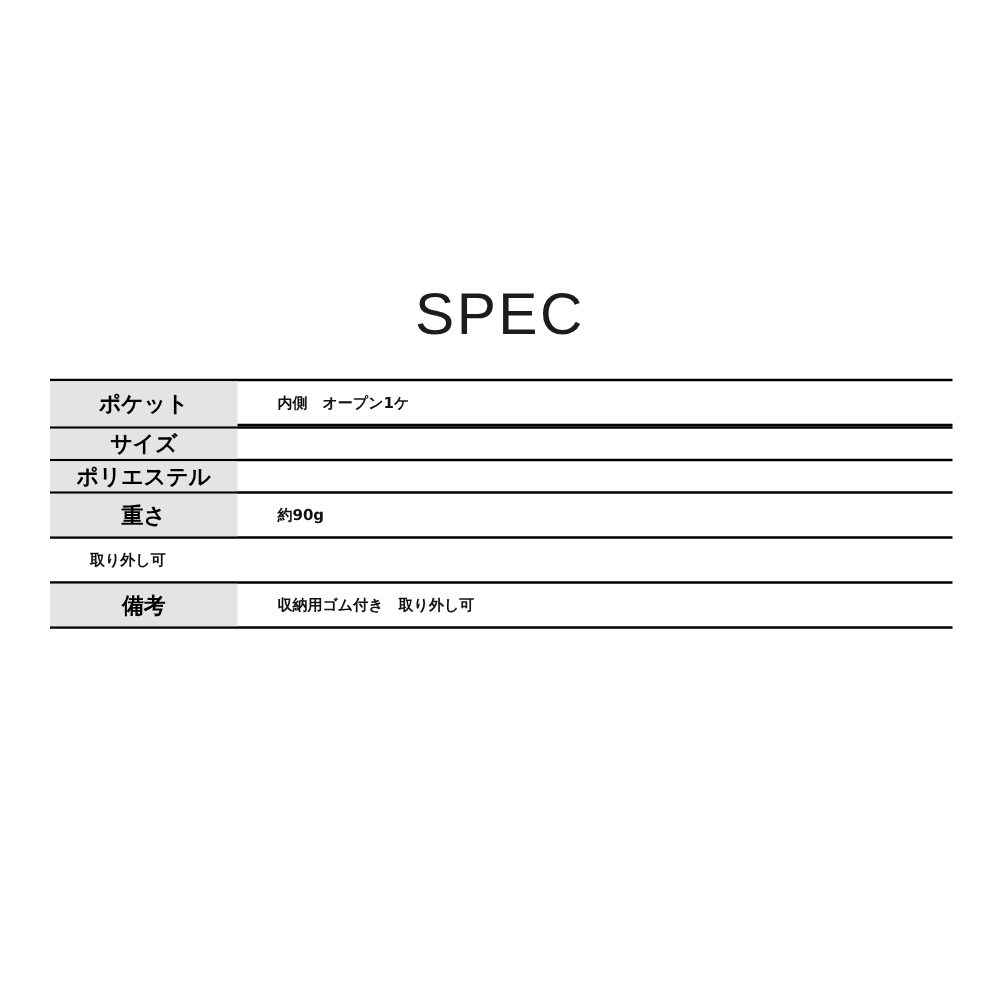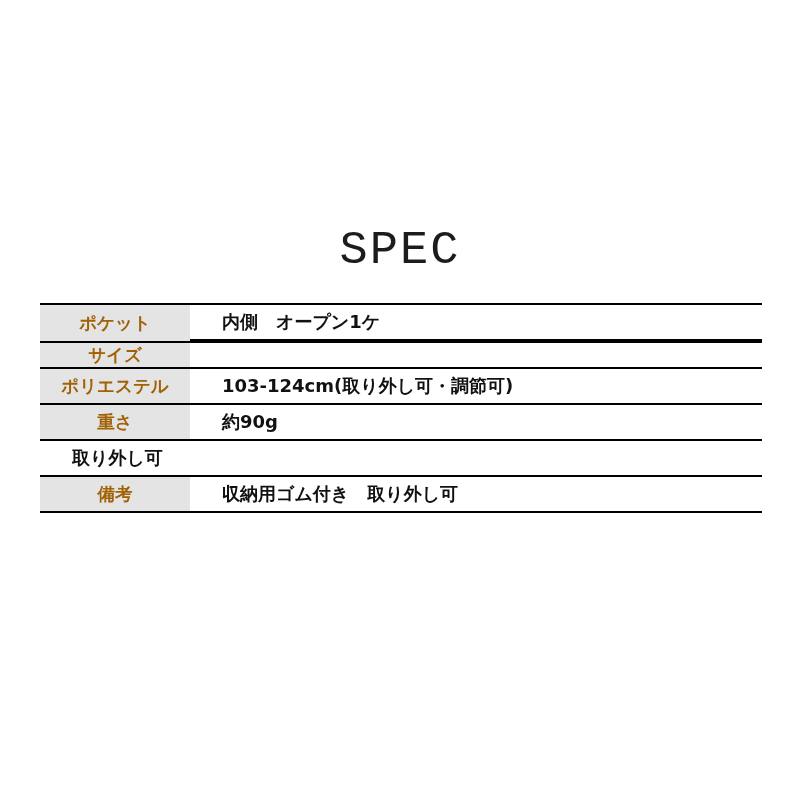--- a/index.html
+++ b/index.html
@@ -14,21 +14,21 @@
     overflow: hidden;
     font-family: "DejaVu Sans", "Liberation Sans", sans-serif;
     color: #111111;
   }
   .page-title {
     position: absolute;
     top: 227px;
     left: 0;
     width: 100%;
     text-align: center;
-    font-family: Liberation Mono, monospace;
+    font-family: Liberation Sans, sans-serif;
     font-size: 47px;
     font-weight: 400;
     letter-spacing: 2px;
     color: #1c1c1c;
     margin: 0;
     line-height: 1;
   }
   .spec-table {
     position: absolute;
     left: 40px;
@@ -43,29 +43,29 @@
   }
   .spec-row .label-cell {
     width: 150px;
     flex: 0 0 150px;
     background: #e4e4e4;
     display: flex;
     align-items: center;
     justify-content: center;
     font-size: 17.5px;
     font-weight: 700;
-    color: #a16207;
+    color: #000000;
   }
   .spec-row .value-cell {
     flex: 1;
     display: flex;
     align-items: center;
     padding-left: 32px;
     height: 34px;
-    font-size: 18px;
+    font-size: 12px;
     font-weight: 700;
     color: #111111;
     white-space: nowrap;
   }
   .value-stack {
     flex: 1;
     display: flex;
     flex-direction: column;
   }
   .value-stack .value-cell {
@@ -88,21 +88,20 @@
       <div class="value-cell sub-top">内側　オープン1ケ</div>
     </div>
   </div>
 
   <div class="spec-row">
     <div class="label-cell">サイズ</div>
   </div>
 
   <div class="spec-row">
     <div class="label-cell">ポリエステル</div>
-    <div class="value-cell">103-124cm(取り外し可・調節可)</div>
   </div>
 
   <div class="spec-row">
     <div class="label-cell">重さ</div>
     <div class="value-cell">約90g</div>
   </div>
 
   <div class="spec-row">
     <div class="value-cell">取り外し可</div>
   </div>

